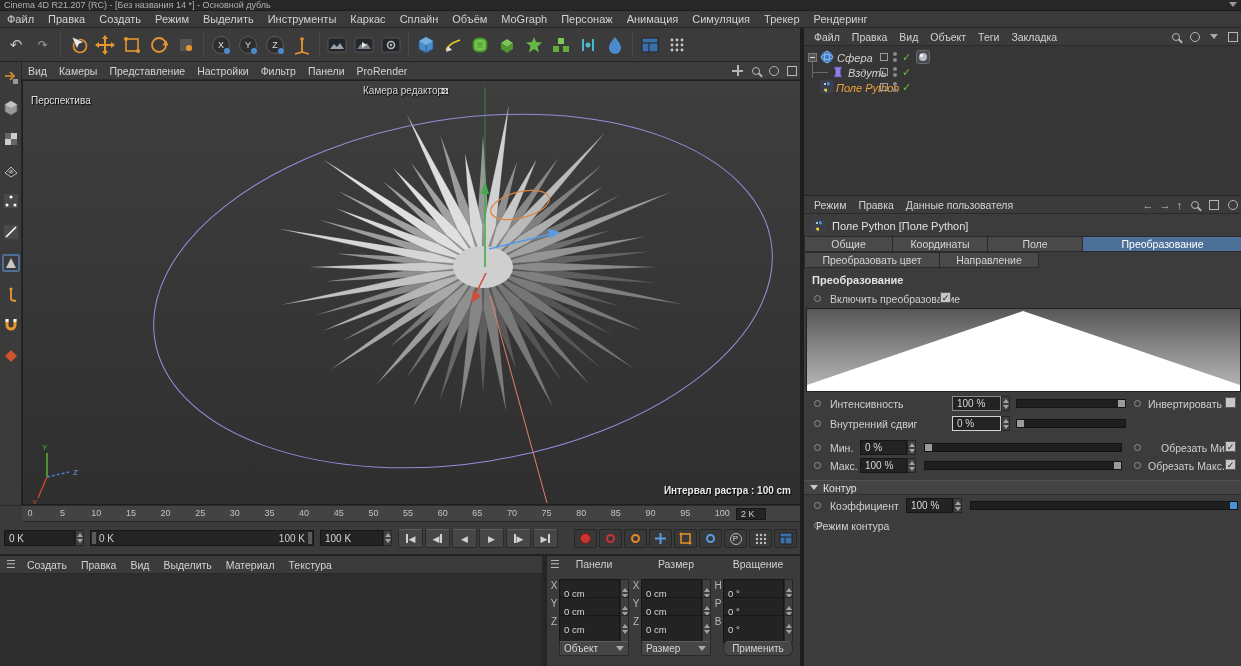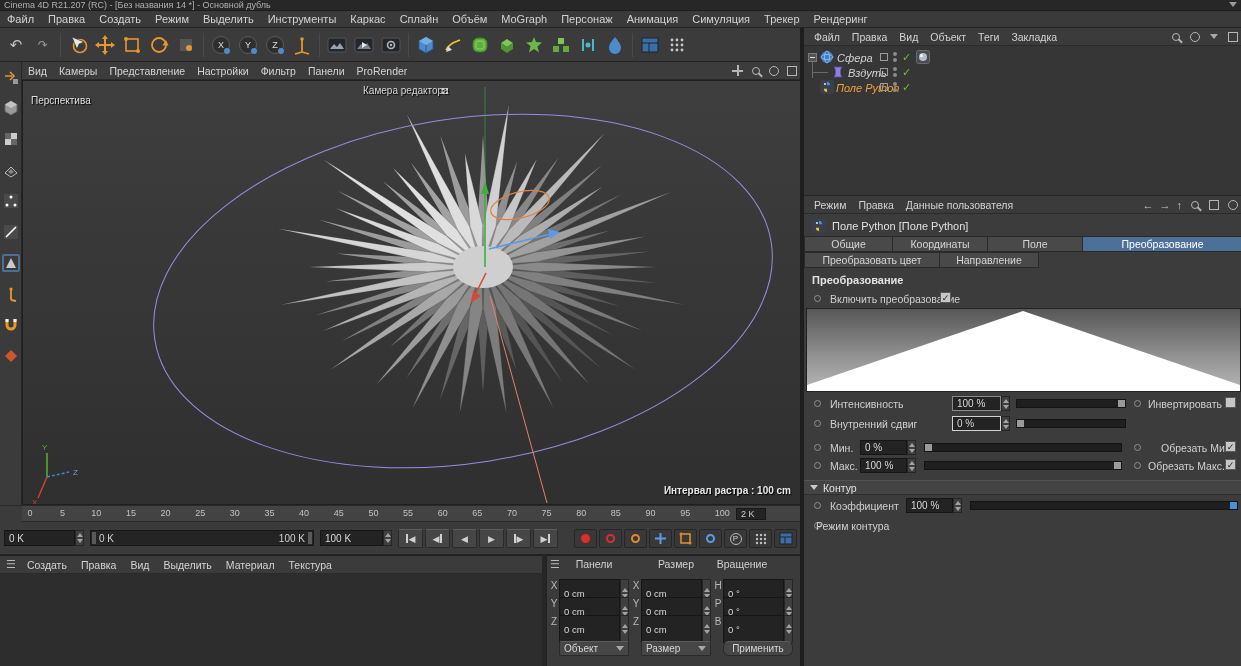--- a/index.html
+++ b/index.html
@@ -664,21 +664,21 @@
         </div>
     </div>
     <div class="mat-body"></div>
   </div>
   <div class="gapfill"></div>
 
   <div class="coord-panel">
     <span class="menu-glyph" style="position:absolute;left:1px;top:2px">☰</span>
     <span class="coord-head" style="left:12px;width:70px">Панели</span>
     <span class="coord-head" style="left:94px;width:70px">Размер</span>
-    <span class="coord-head" style="left:160px;width:70px">Вращение</span>
+    <span class="coord-head" style="left:176px;width:70px">Вращение</span>
 
     <span class="coord-lab" style="left:2px;top:24px">X</span>
     <span class="coord-lab" style="left:2px;top:42px">Y</span>
     <span class="coord-lab" style="left:2px;top:60px">Z</span>
     <div class="cfield" style="left:12px;top:23px;width:70px">
         <span class="fld">0 cm</span>
         <span class="spin">
           <i class="sp-up"></i>
           <i class="sp-dn"></i>
         </span>

